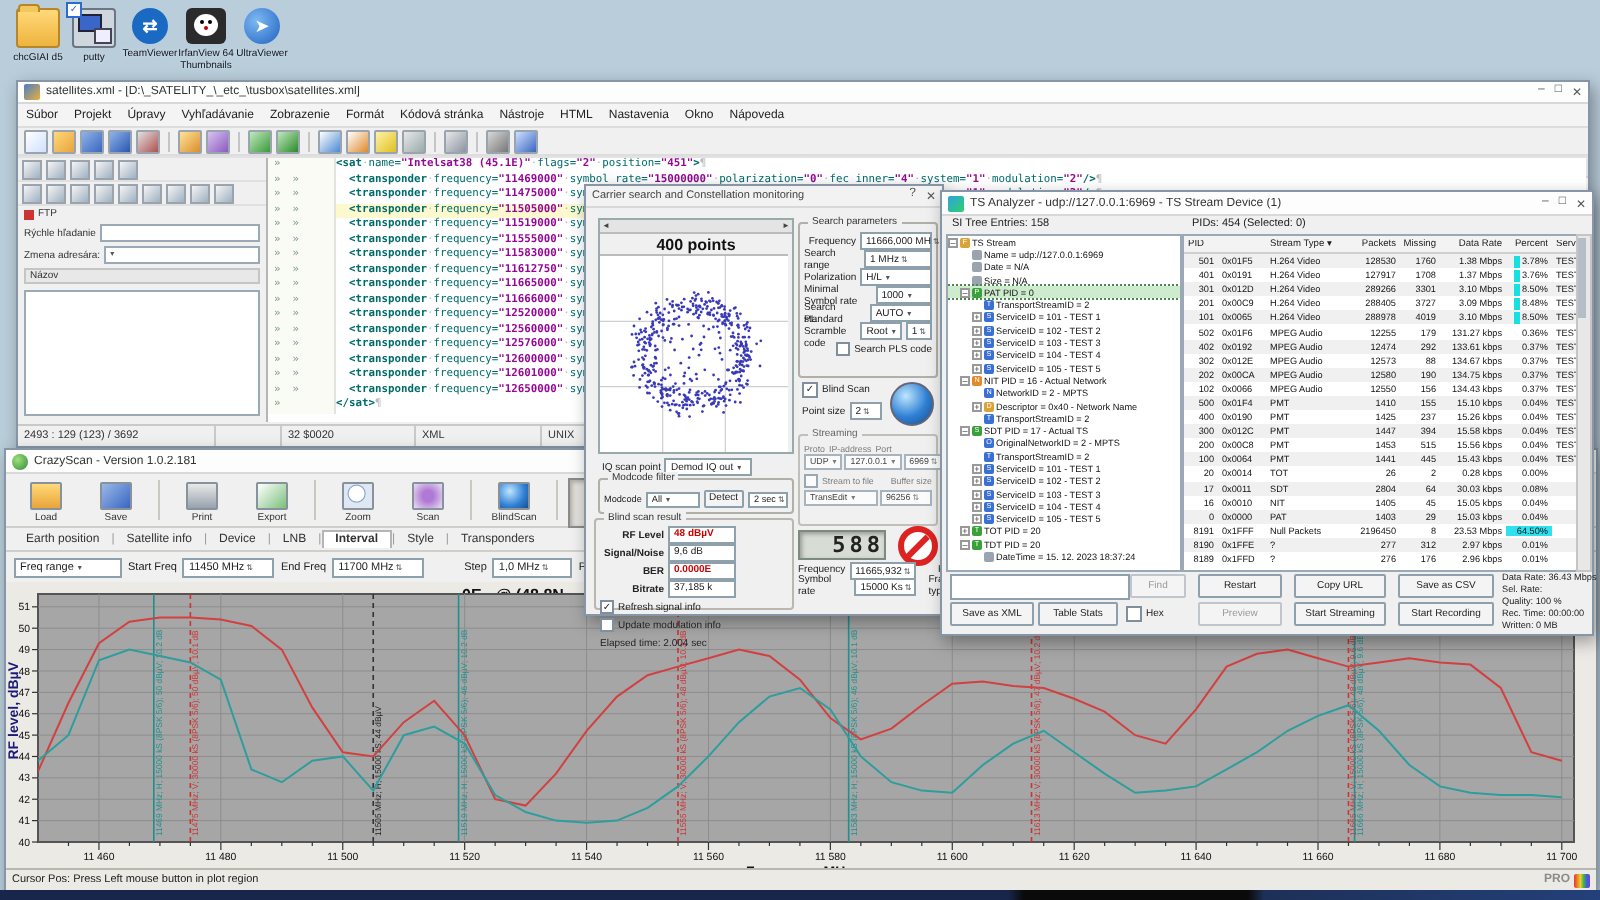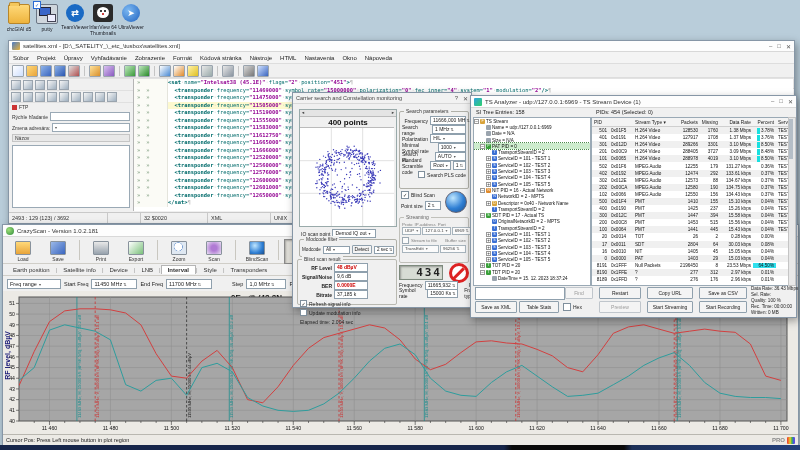--- a/index.html
+++ b/index.html
@@ -1514,21 +1514,21 @@
       <div style="display:flex;gap:1px;padding:1px 2px 0;">
         <span class="fld cmb" style="width:34px;font-size:4.4px;height:6px;line-height:6px;">TransEdit</span>
         <span class="fld spin" style="width:22px;font-size:4.4px;height:6px;line-height:6px;">96256</span>
       </div>
     </div>
 
     <div style="position:absolute;left:8px;top:136px;display:flex;align-items:center;gap:2px;font-size:5px;color:#222;">
       <span>IQ scan point</span>
       <span class="fld cmb" style="width:38px;font-size:5px;height:7px;line-height:7px;">Demod IQ out</span>
     </div>
-    <div class="lcd" style="position:absolute;left:106px;top:172px;width:42px;height:13px;font-size:11px;line-height:13px;">434</div>
+    <div class="lcd" style="position:absolute;left:106px;top:172px;width:42px;height:13px;font-size:11px;line-height:13px;">588</div>
     <div class="stopbtn" style="position:absolute;left:156px;top:170px;width:14px;height:14px;"></div>
 
     <div class="grp" style="left:6px;top:146px;width:96px;height:16px;">
       <div class="glab">Modcode filter</div>
       <div style="display:flex;gap:2px;align-items:center;font-size:4.6px;color:#222;padding:5px 2px 0;">
         <span>Modcode</span>
         <span class="fld cmb" style="width:30px;font-size:4.6px;height:6px;line-height:6px;">All</span>
         <span class="tsbtn" style="position:static;height:7px;line-height:7px;padding:0 2px;">Detect</span>
         <span class="fld spin" style="width:14px;font-size:4.6px;height:6px;line-height:6px;">2 sec</span>
       </div>

